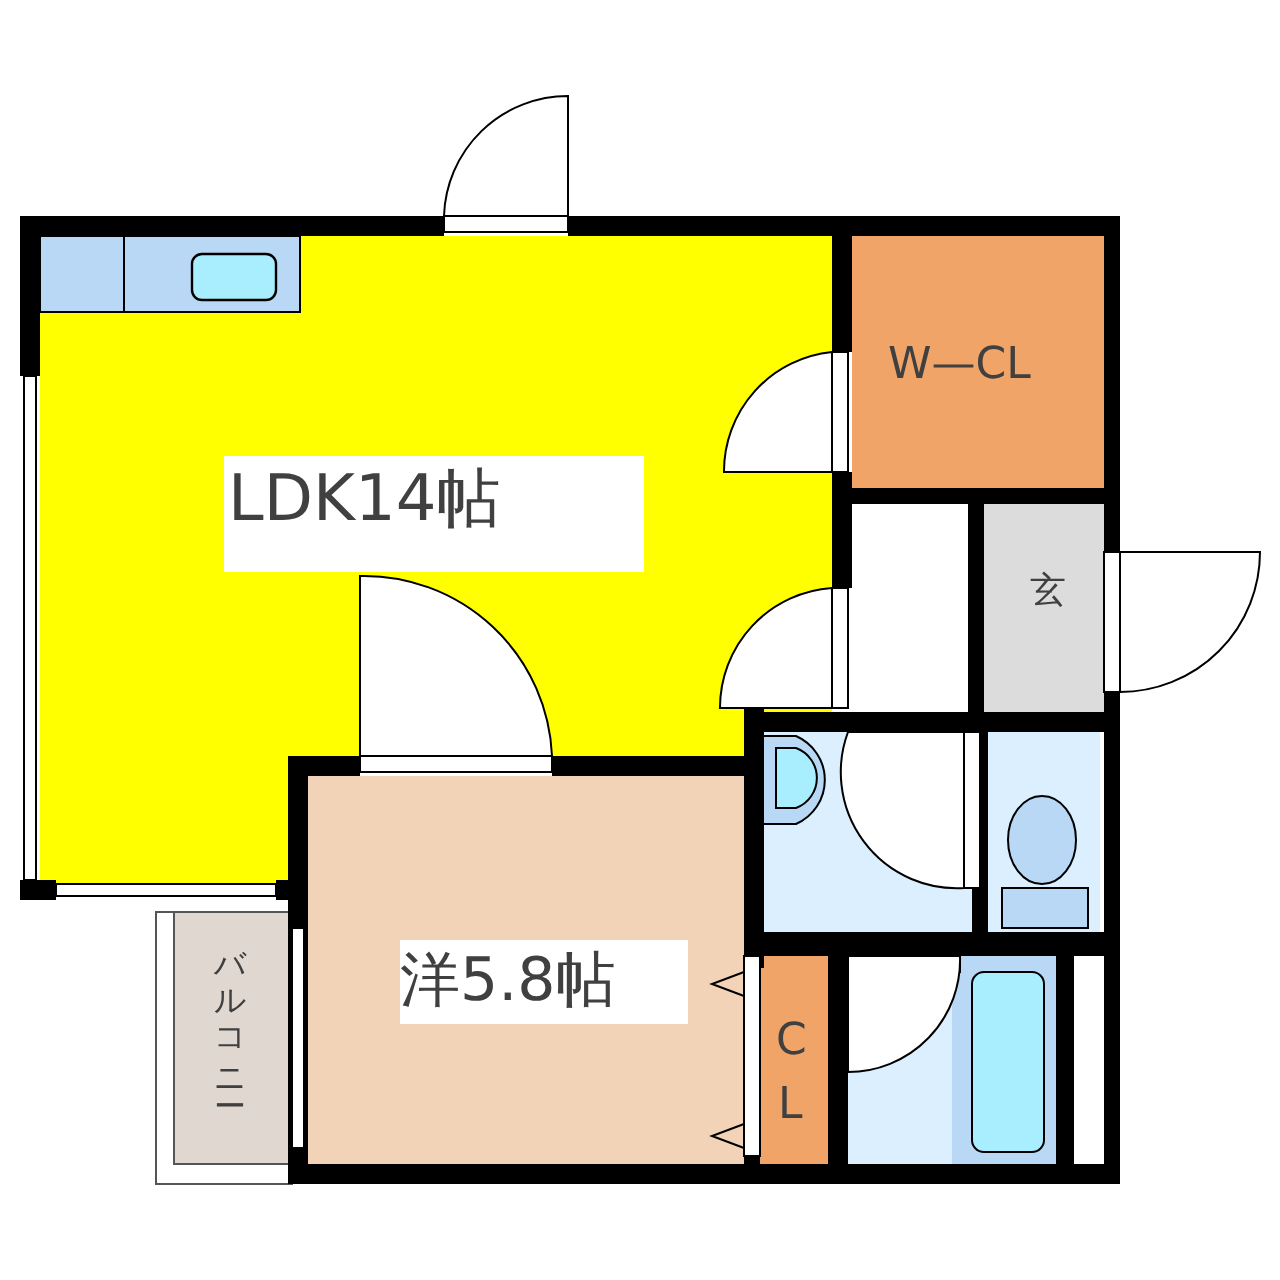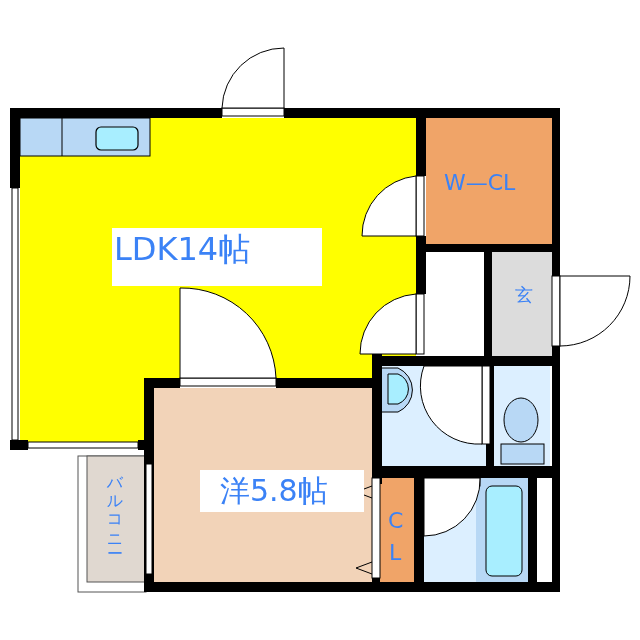--- a/index.html
+++ b/index.html
@@ -1,18 +1,18 @@
 <!DOCTYPE html>
 <html><head>
 <meta charset="utf-8">
 <style>
   html,body{margin:0;padding:0;background:#fff;}
   body{width:640px;height:640px;position:relative;overflow:hidden;font-family:"DejaVu Sans",sans-serif;}
   svg{position:absolute;left:0;top:0;}
-  .lbl{position:absolute;font-family:"DejaVu Sans",sans-serif;color:#3b82f6;white-space:nowrap;}
+  .lbl{position:absolute;font-family:"DejaVu Sans",sans-serif;color:#404040;white-space:nowrap;}
   .lbl-bg{background:#fff;}
 </style>
 </head>
 <body>
 
 <svg width="640" height="640" viewBox="0 0 640 640">
 
   <rect x="78" y="456" width="68" height="136" fill="#fff" stroke="#555" stroke-width="1"></rect>
   <rect x="87" y="456" width="58" height="126" fill="#e0d8d0" stroke="#555" stroke-width="1"></rect>
 
@@ -121,21 +121,21 @@
     <rect x="372" y="478" width="8" height="100"></rect>
     <polyline points="372,486 356,492 372,498" fill="none"></polyline>
     <polyline points="372,562 356,568 372,574" fill="none"></polyline>
   </g>
 
   <line x1="384" y1="361" x2="482" y2="361" stroke="#000" stroke-width="1" stroke-dasharray="3,2"></line>
 </svg>
 
 <div class="lbl lbl-bg" style="left:112px;top:228px;width:208px;height:58px;font-size:32px;line-height:42px;padding-left:2px;">LDK14帖</div>
 
-<div class="lbl lbl-bg" style="left:200px;top:470px;width:144px;height:42px;font-size:30px;line-height:42px;padding-left:20px;">洋5.8帖</div>
+<div class="lbl lbl-bg" style="left:200px;top:470px;width:144px;height:42px;font-size:30px;line-height:42px;padding-left:0;">洋5.8帖</div>
 
 <div class="lbl" style="left:444px;top:170px;font-size:22px;">W—CL</div>
 
 <div class="lbl" style="left:515px;top:283px;font-size:18px;">玄</div>
 
 <div class="lbl" style="left:388px;top:508px;font-size:22px;">C</div>
 <div class="lbl" style="left:389px;top:540px;font-size:22px;">L</div>
 
 <div class="lbl" style="left:104px;top:464px;font-size:16px;writing-mode:vertical-rl;letter-spacing:2px;">バルコニー</div>
 

